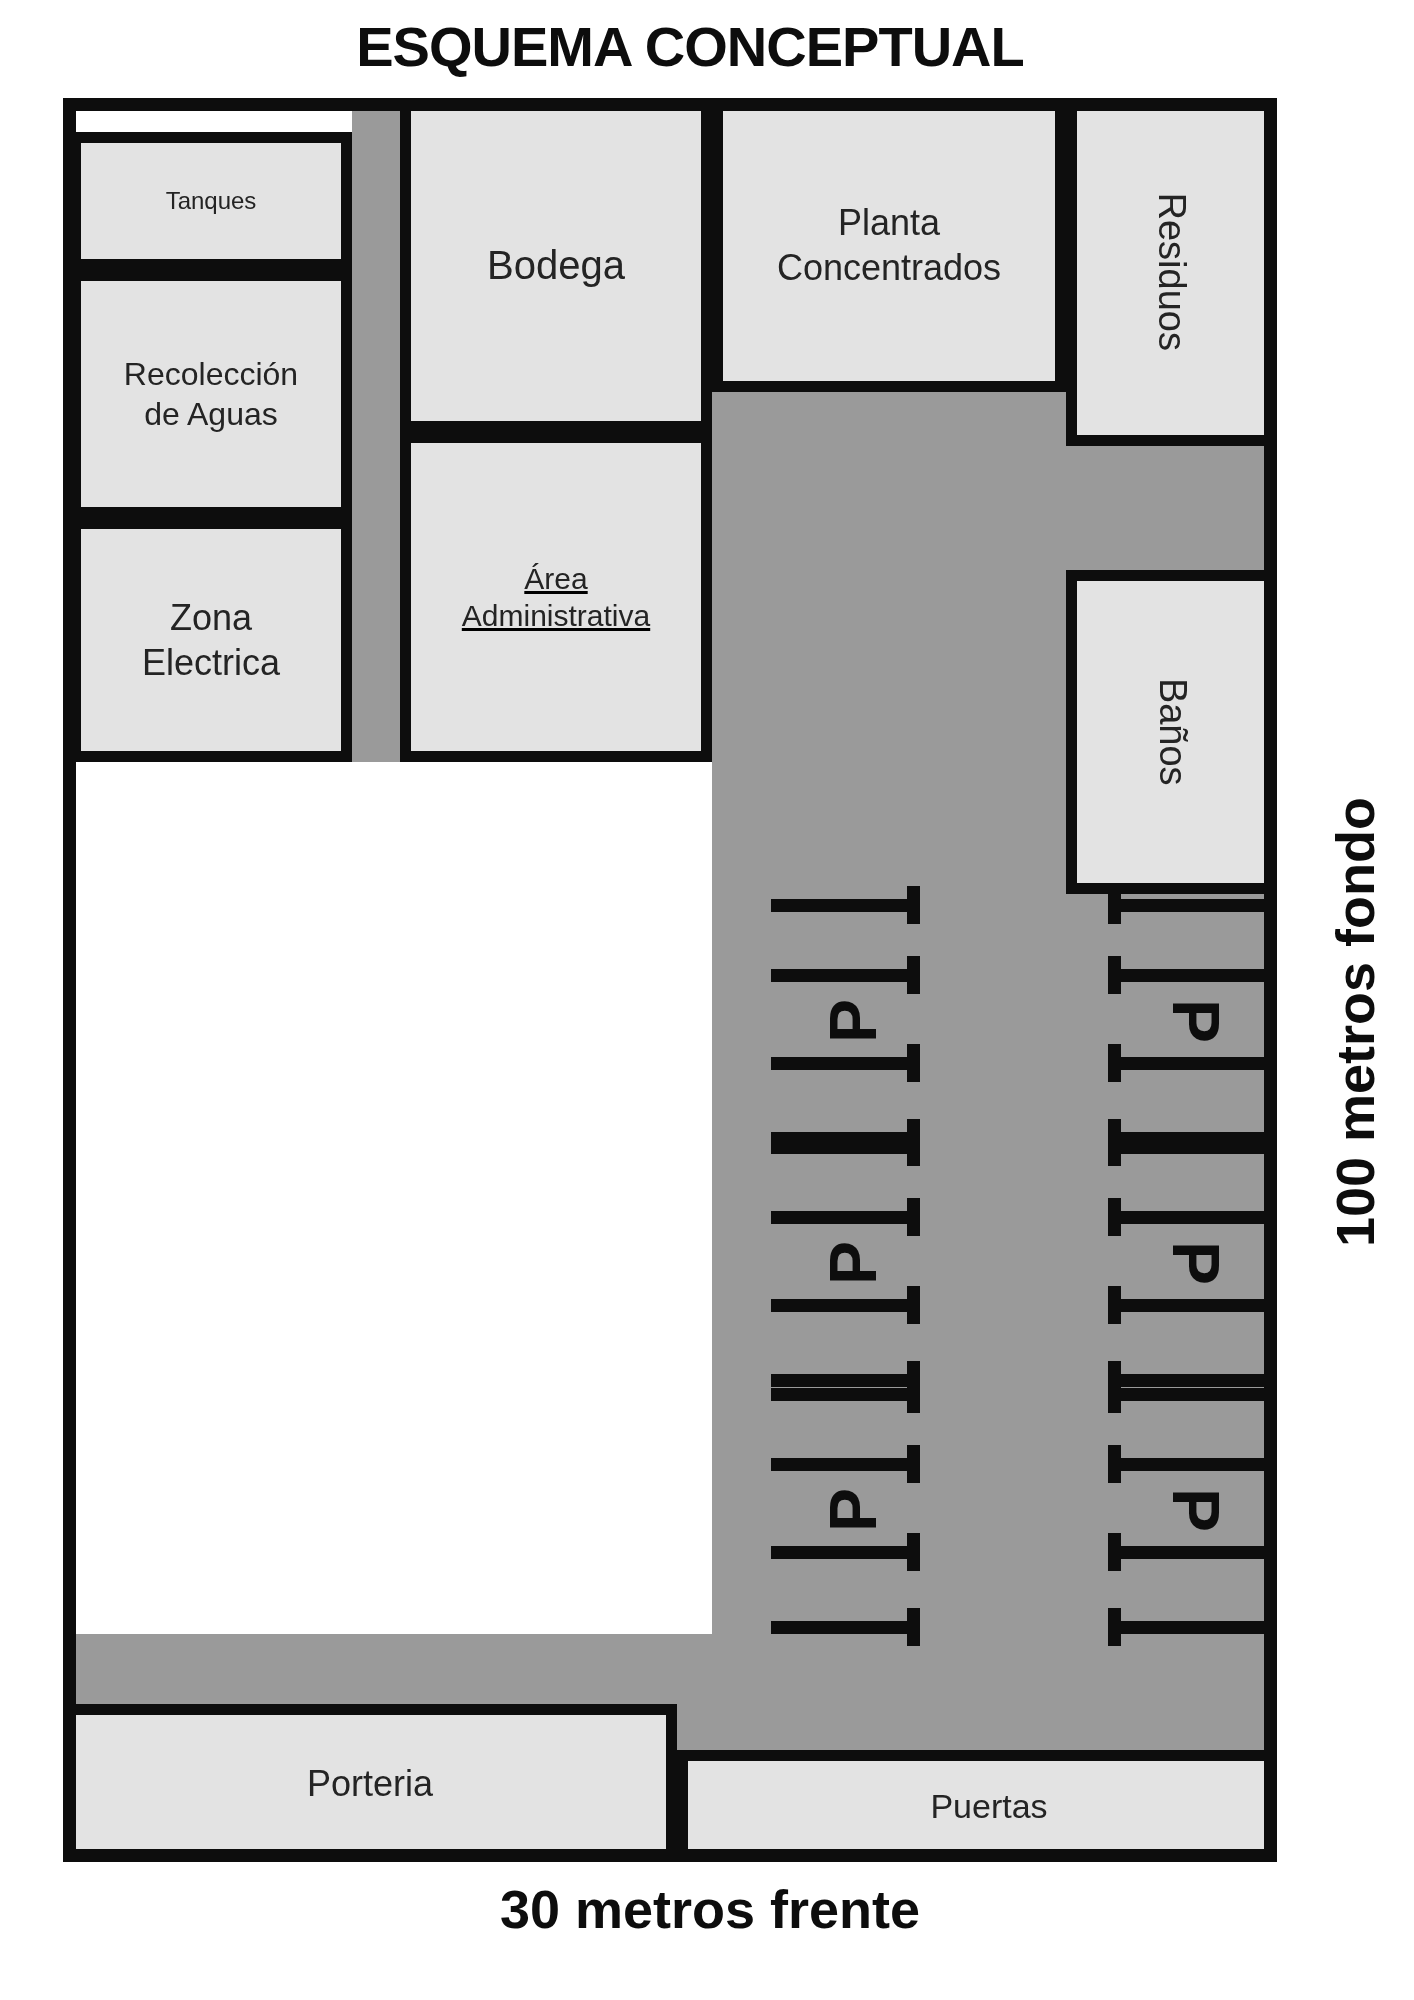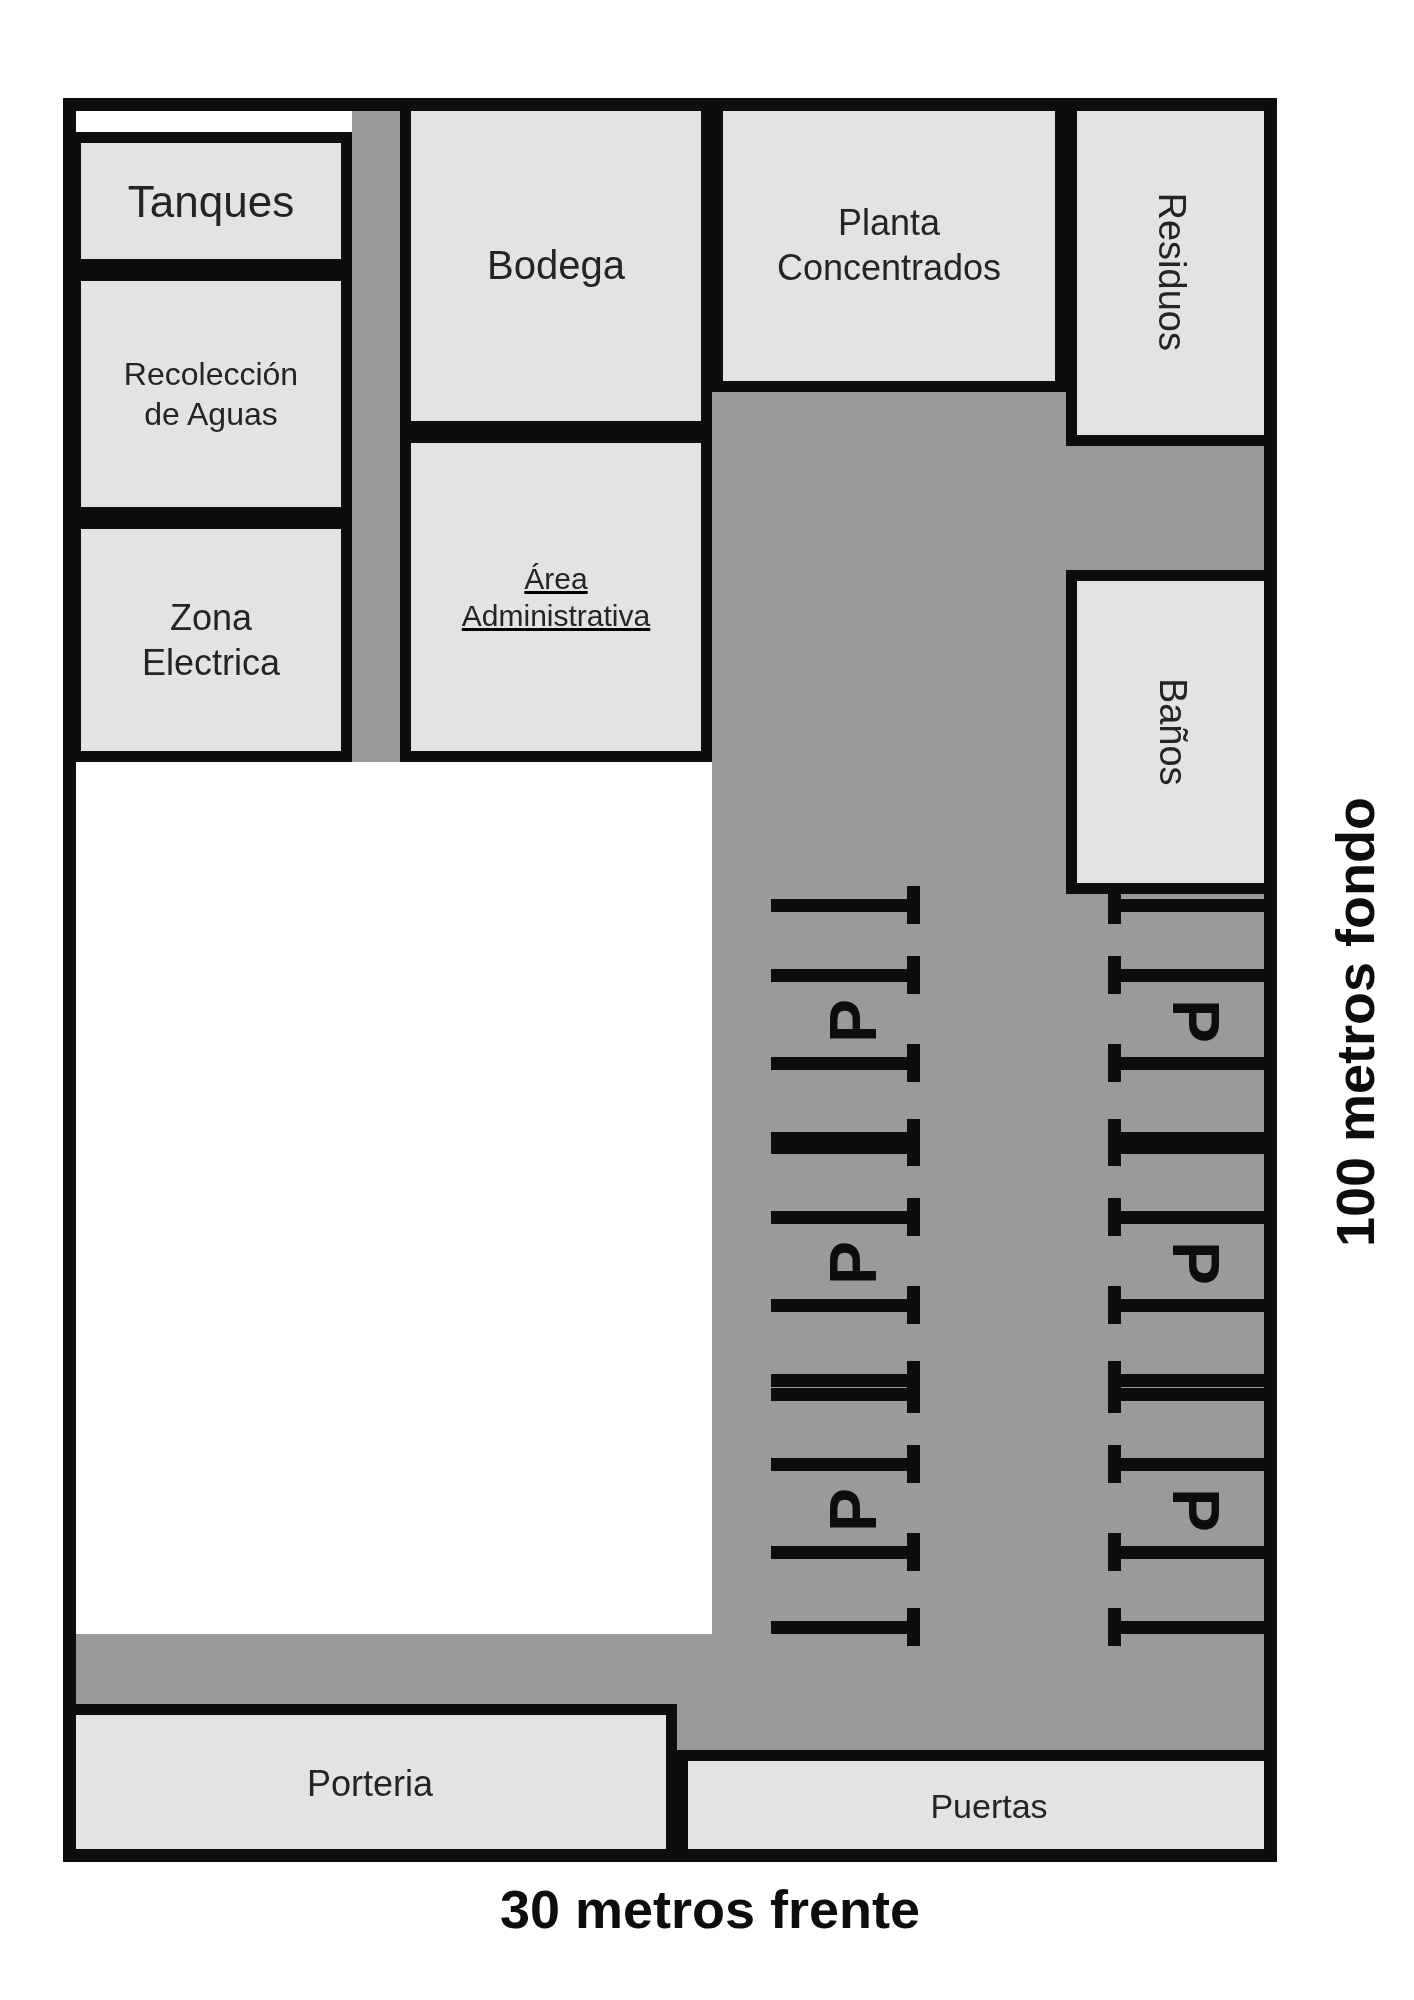--- a/index.html
+++ b/index.html
@@ -18,21 +18,21 @@
   .stall-line,.stall-tick{position:absolute;background:#0d0d0d;z-index:12;}
   .p-label{position:absolute;z-index:13;font-weight:800;font-size:66px;color:#0d0d0d;
            transform:translate(-50%,-50%) rotate(90deg);line-height:1;}
   .p-label.ccw{transform:translate(-50%,-50%) rotate(-90deg);}
   .dim-right{position:absolute;left:1355px;top:1022px;transform:translate(-50%,-50%) rotate(-90deg);
              white-space:nowrap;font-size:54px;font-weight:900;color:#0d0d0d;z-index:31;}
   .dim-bottom{position:absolute;left:0px;top:1878px;width:1420px;text-align:center;
               font-size:54px;font-weight:900;color:#0d0d0d;z-index:31;}
   
   .r-tanques{left:70px;top:132px;width:282px;height:138px;}
-  .r-tanques .room-label{font-size:44px;}
+  .r-tanques .room-label{font-size:24px;}
   .r-recoleccion{left:70px;top:270px;width:282px;height:248px;}
   .r-recoleccion .room-label{font-size:32px;width:210px;}
   .r-zona{left:70px;top:518px;width:282px;height:244px;}
   .r-zona .room-label{font-size:36px;width:180px;}
   .r-bodega{left:400px;top:98px;width:312px;height:334px;}
   .r-bodega .room-label{font-size:40px;}
   .r-area{left:400px;top:432px;width:312px;height:330px;text-decoration:underline;}
   .r-area .room-label{font-size:30px;width:220px;}
   .r-planta{left:712px;top:98px;width:354px;height:294px;}
   .r-planta .room-label{font-size:36px;width:280px;}
@@ -48,20 +48,21 @@
   .r-puertas .room-label{font-size:34px;margin-left:24px;}
   .road-a{left:352px;top:111px;width:48px;height:651px;}
   .road-b{left:712px;top:392px;width:552px;height:1360px;}
   .road-d{left:76px;top:1634px;width:1188px;height:118px;}
 </style>
 </head>
 <body>
 
 <div class="canvas">
 
+  <div class="title">ESQUEMA CONCEPTUAL</div>
 
   <div class="road road-a"></div>
   <div class="road road-b"></div>
   <div class="road road-d"></div>
 
   <div class="room r-tanques">
     <span class="room-label">Tanques</span>
   </div>
   <div class="room r-zona">
     <span class="room-label">Zona Electrica</span>

